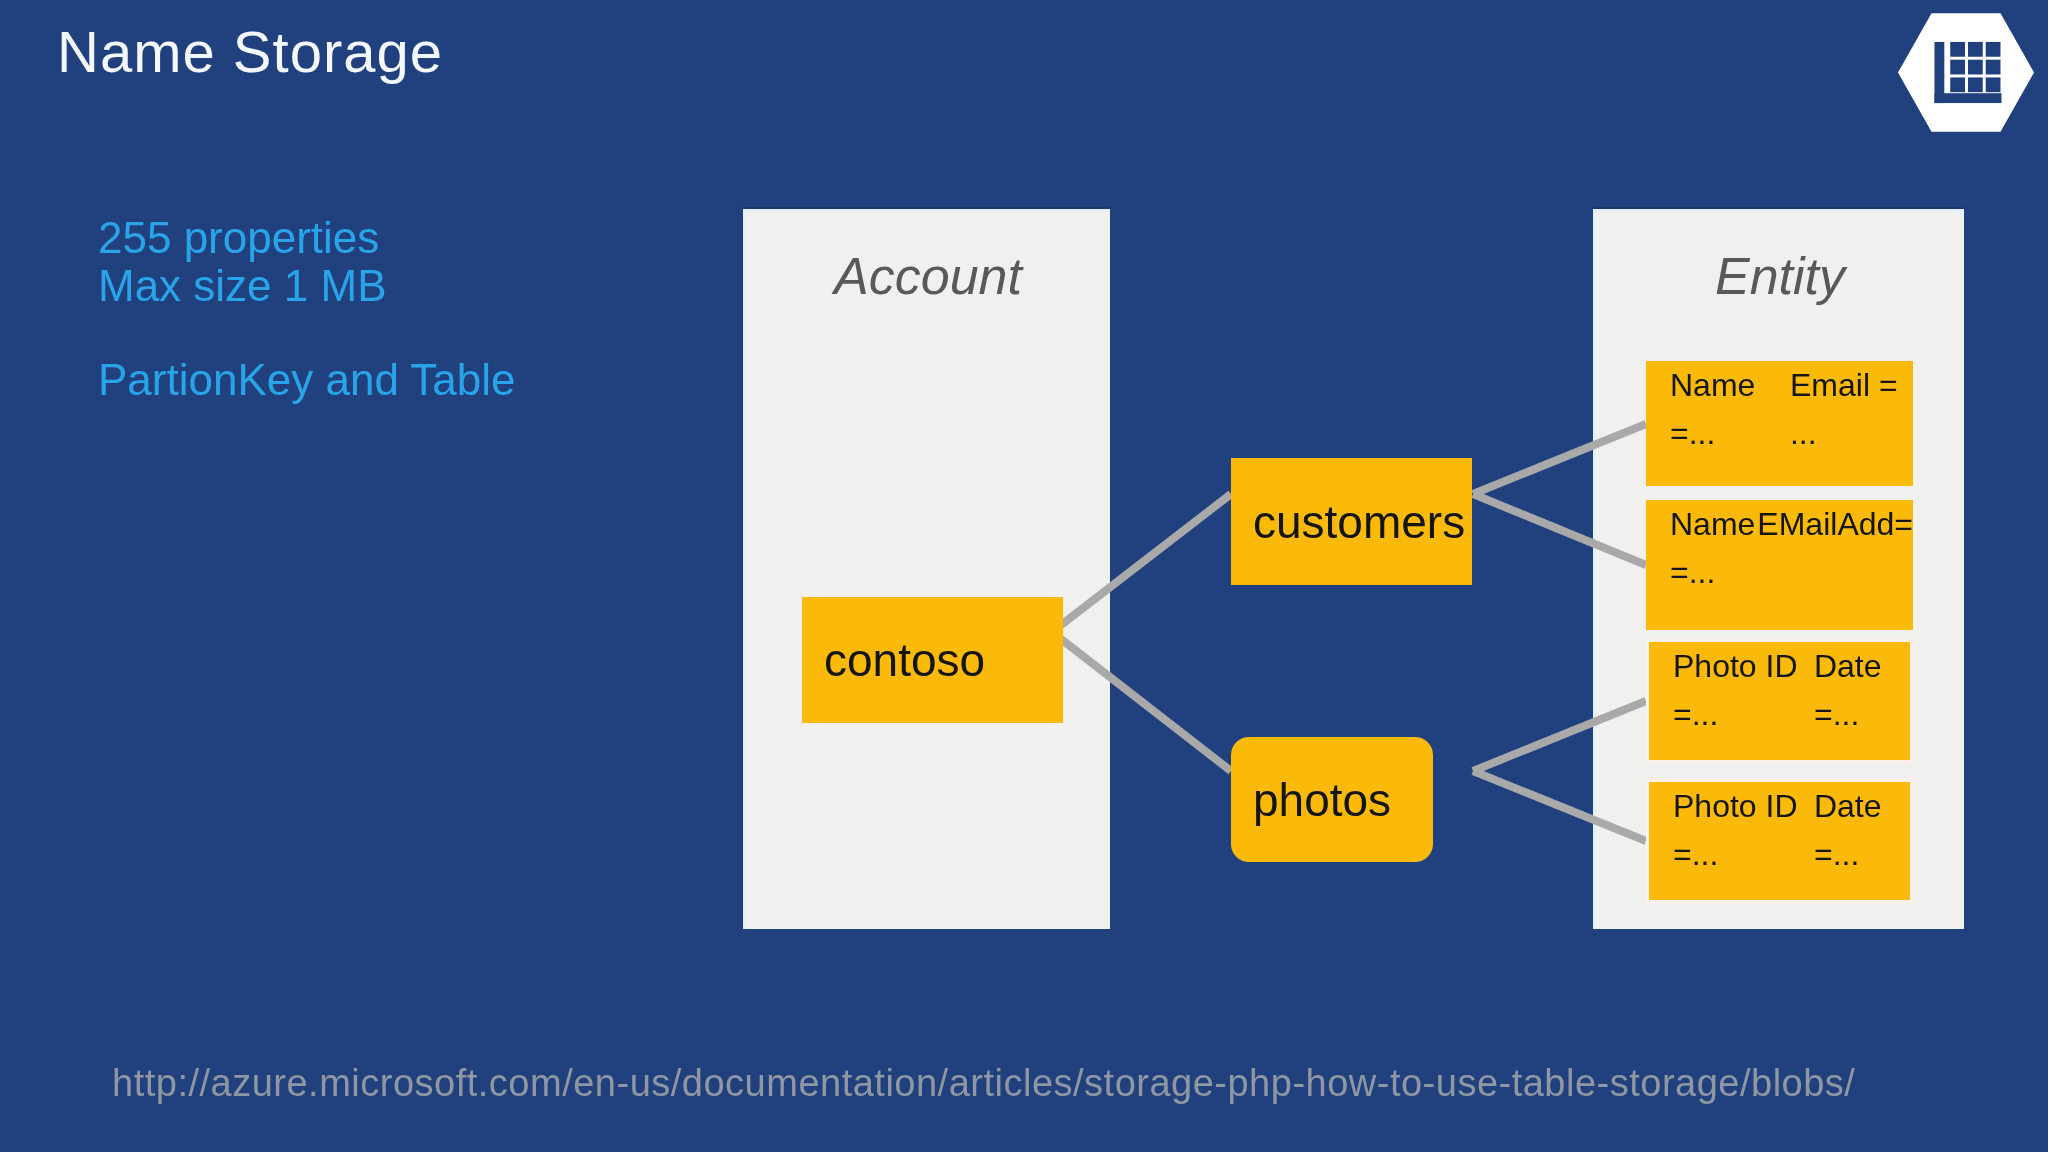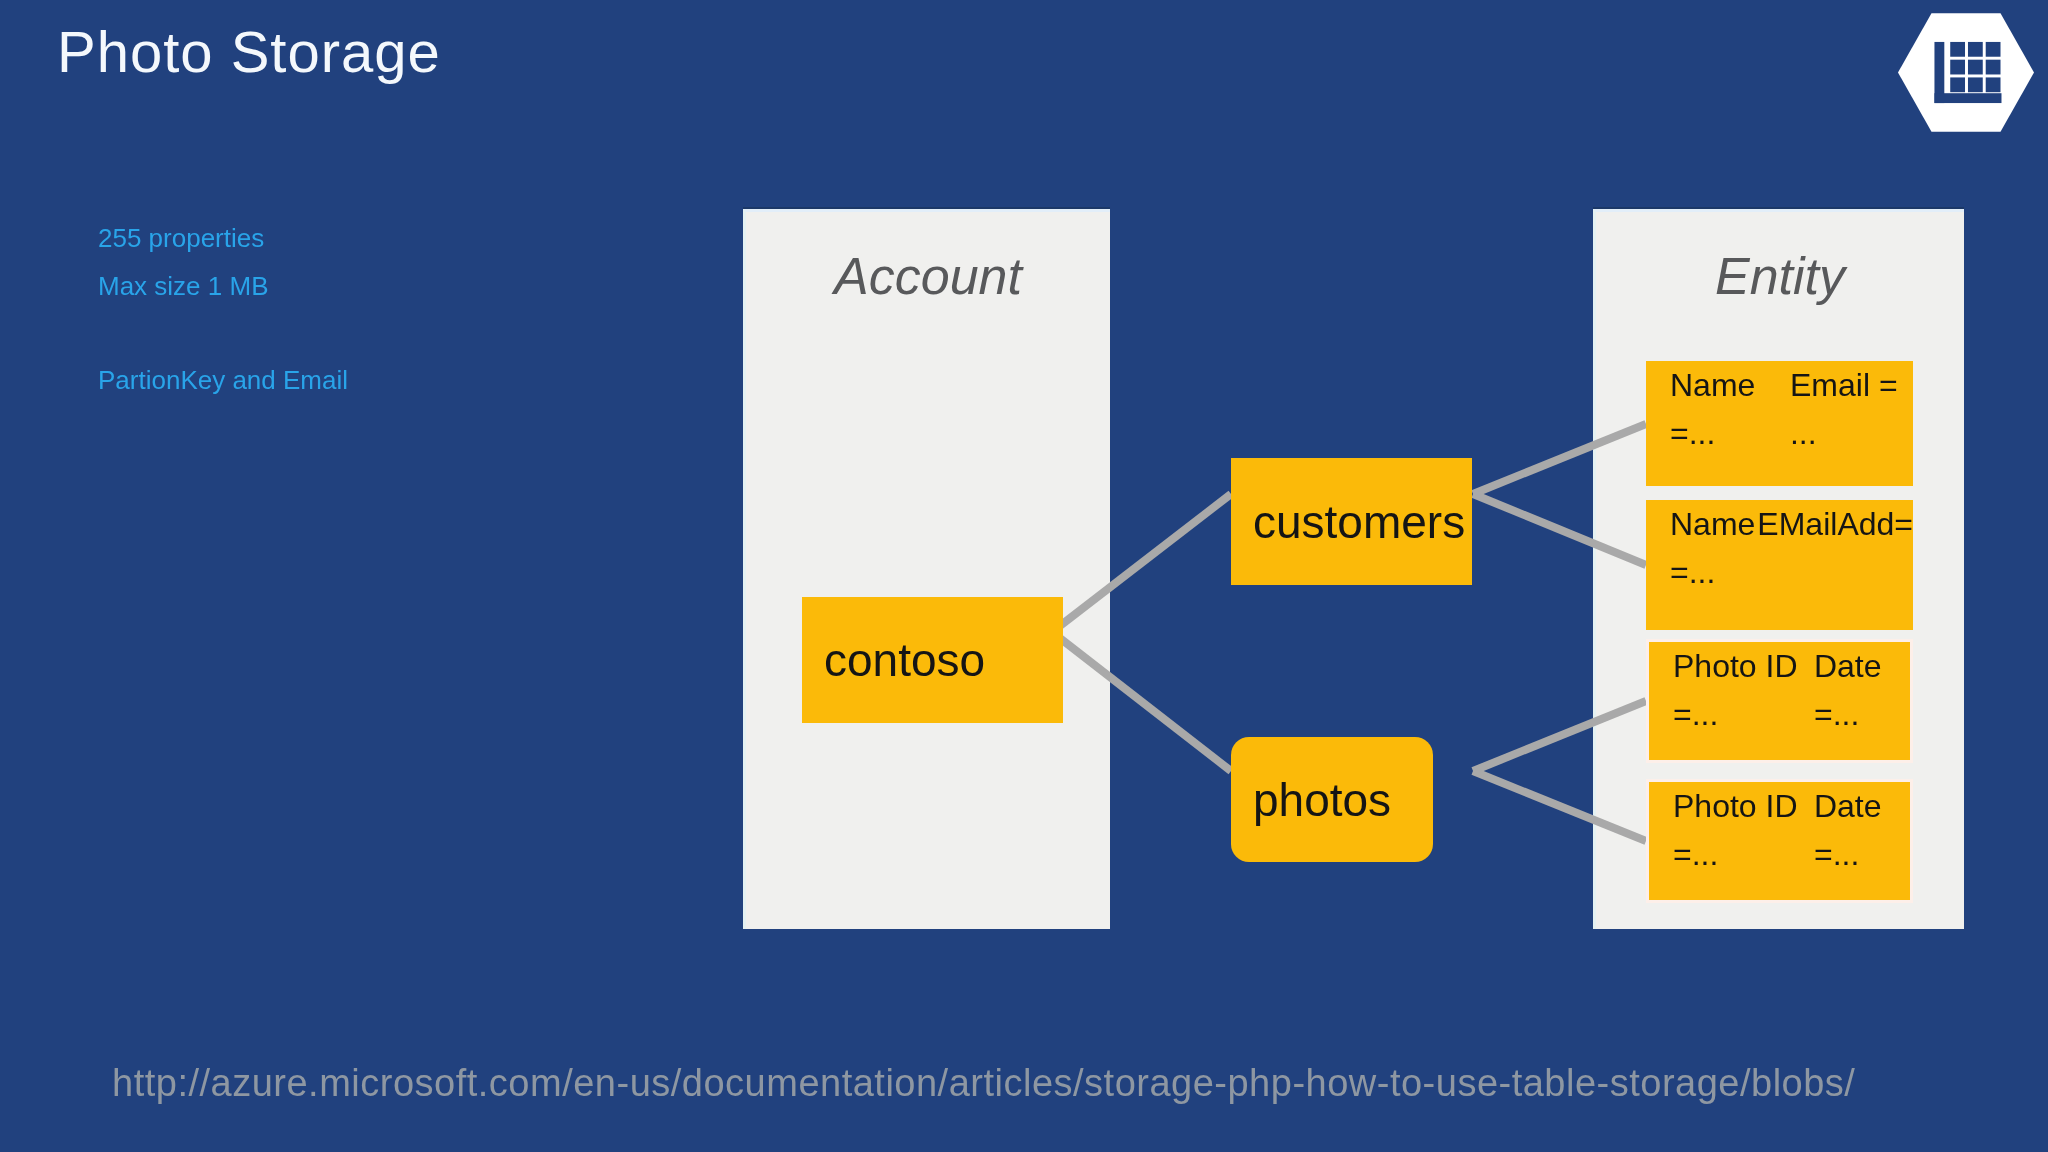--- a/index.html
+++ b/index.html
@@ -17,21 +17,21 @@
     font-size:58px;font-weight:300;letter-spacing:1px;
     color:#F4F8FC;
   }
 
   
   .hex-icon{position:absolute;left:1897px;top:12px;width:138px;height:121px;}
 
   
   .notes{
     position:absolute;left:98px;top:214px;
-    font-size:26px;line-height:48px;color:#29A4E9;
+    font-size:44px;line-height:48px;color:#29A4E9;
   }
   .notes .para{margin:0 0 46px 0;}
 
   
   .panel{
     position:absolute;top:209px;height:720px;
     background:#F0F0EE;box-sizing:border-box;
     border-top:3px solid #E2EEF9;border-left:3px solid #E4F1F2;
     box-shadow:0 -2px 0 #1C3867;
     z-index:1;
@@ -76,21 +76,21 @@
     position:absolute;left:112px;top:1062px;
     font-size:38px;font-weight:300;letter-spacing:0.5px;
     color:#8E97A2;
   }
 </style>
 </head>
 <body>
 
 <div class="slide">
 
-  <div class="title">Photo Storage</div>
+  <div class="title">Name Storage</div>
 
   <div class="hex-icon">
     <svg width="138" height="121" viewBox="0 0 140 122" xmlns="http://www.w3.org/2000/svg">
       <polygon points="35,1 105,1 139,61 105,121 35,121 1,61" fill="#FFFFFF"></polygon>
       <g fill="#21417E">
         <rect x="38" y="30" width="10" height="62"></rect>
         <rect x="38" y="82" width="68" height="10"></rect>
         <rect x="54" y="30" width="15" height="15"></rect>
         <rect x="72" y="30" width="15" height="15"></rect>
         <rect x="90" y="30" width="15" height="15"></rect>
@@ -103,21 +103,21 @@
       </g>
     </svg>
   </div>
 
   <div class="notes">
     <div class="para">
       <div>255 properties</div>
       <div>Max size 1 MB</div>
     </div>
     <div class="para">
-      <div>PartionKey and Email</div>
+      <div>PartionKey and Table</div>
     </div>
   </div>
 
   <div class="panel panel-account">
     <div class="panel-header">Account</div>
   </div>
   <div class="panel panel-entity">
     <div class="panel-header">Entity</div>
   </div>
 

